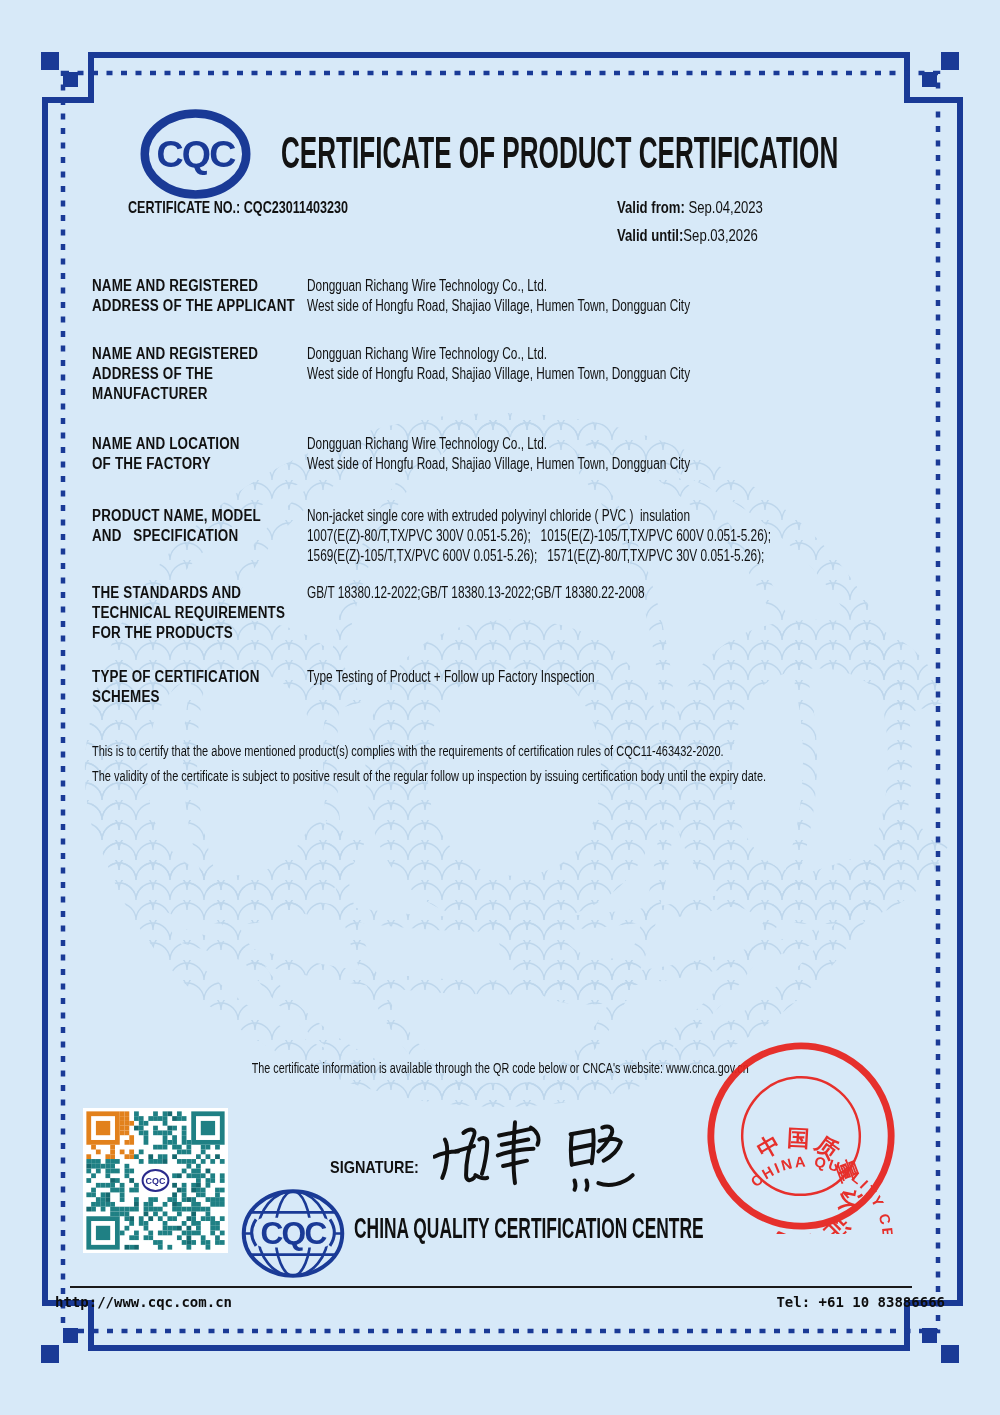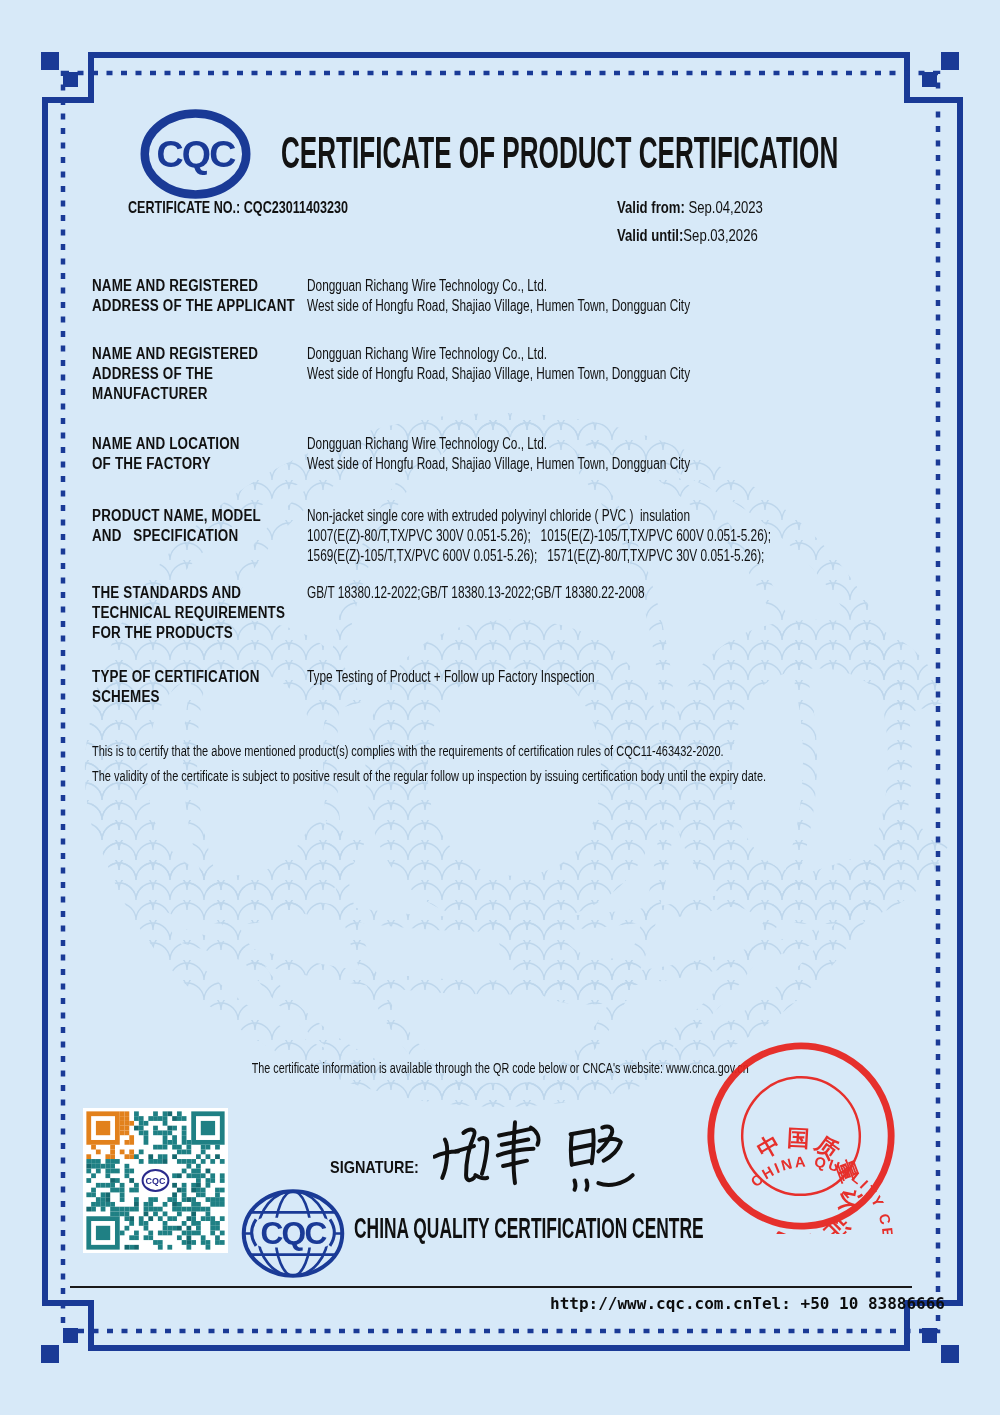--- a/index.html
+++ b/index.html
@@ -22,22 +22,22 @@
        transform:scaleX(.74);transform-origin:0 0;white-space:pre;}
   .statement{position:absolute;left:92px;font-size:15.5px;transform:scaleX(.71);
              transform-origin:0 0;white-space:pre;}
   .qrnote{position:absolute;top:1059px;left:0;width:1000px;text-align:center;font-size:15px;}
   .qrnote span{display:inline-block;transform:scaleX(.72);white-space:pre;}
   .sig-label{position:absolute;left:330px;top:1158px;font-size:17px;font-weight:700;
              transform:scaleX(.85);transform-origin:0 0;white-space:pre;}
   .issuer-name{position:absolute;left:354px;top:1212px;font-size:29px;font-weight:700;color:#101010;
                transform:scaleX(.60);transform-origin:0 0;white-space:nowrap;}
   .divider{position:absolute;left:70px;top:1286px;width:842px;height:2px;background:#1a1a1a;}
-  .footer{position:absolute;top:1294px;left:55px;width:890px;display:flex;justify-content:flex-end;
-          font-family:"DejaVu Sans Mono",monospace;font-size:16px;font-weight:700;color:#0d0d0d;}
+  .footer{position:absolute;top:1294px;left:55px;width:890px;display:flex;justify-content:space-between;
+          font-family:"DejaVu Sans Mono",monospace;font-size:14px;font-weight:700;color:#0d0d0d;}
 </style>
 </head>
 <body>
 
 <div class="page">
 
   <svg class="abs" style="left:0;top:0;pointer-events:none;" width="1000" height="1415" viewBox="0 0 1000 1415">
     <defs>
       <pattern id="wm" width="34" height="20" patternUnits="userSpaceOnUse">
         <path d="M0 20 a17 17 0 0 1 34 0" fill="none" stroke="#a9c7e2" stroke-width="1.4"></path>
@@ -510,16 +510,16 @@
       </text>
       <text font-family="DejaVu Sans, sans-serif" font-size="23" font-weight="700" letter-spacing="4" fill="#e8231d">
         <textPath href="#stamp-arc-inner" xlink:href="#stamp-arc-inner" startOffset="2">中国质量认证中心</textPath>
       </text>
     </g>
   </svg>
 
   <div class="divider"></div>
   <div class="footer">
     <span>http://www.cqc.com.cn</span>
-    <span>Tel: +50 10 83886666</span>
+    <span>Tel: +61 10 83886666</span>
   </div>
 
 </div>
 
 </body></html>

